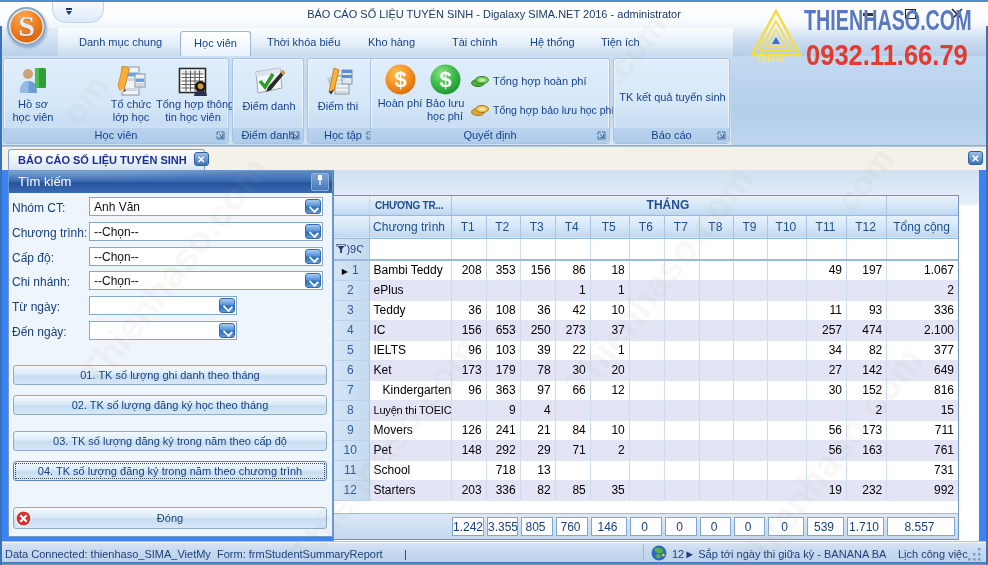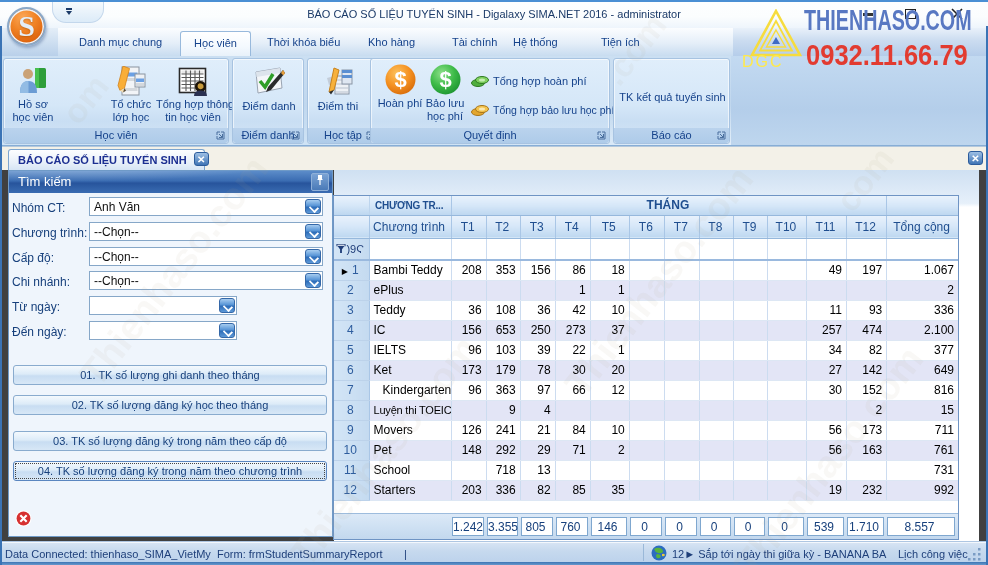--- a/index.html
+++ b/index.html
@@ -14,38 +14,38 @@
 #qatbtn .bar{position:absolute;left:3px;top:2px;width:6px;height:1.5px;background:#1b3a68}
 #qatbtn .tri{position:absolute;left:3px;top:5px;width:0;height:0;border-left:3px solid transparent;border-right:3px solid transparent;border-top:4px solid #1b3a68}
 .winbtn{position:absolute;top:10px;color:#222;font-size:14px;line-height:10px}
 
 #orb{position:absolute;left:7px;top:7px;width:39px;height:39px;border-radius:50%;background:radial-gradient(circle at 40% 25%,#fca858 0%,#f08224 40%,#e06812 70%,#cc5608 100%);border:2px solid #8aa8c8;box-shadow:0 0 0 1.5px #eef4fa inset,1px 2px 3px rgba(60,90,140,.4);z-index:40}
 #orb span{position:absolute;left:0;top:0px;width:100%;text-align:center;font-family:"Liberation Serif",serif;font-weight:bold;font-size:30px;color:#e4eef8;text-shadow:0 1px 2px rgba(150,70,0,.5)}
 
 #wm-tri{position:absolute;left:750px;top:9px;z-index:45}
 #wm1{position:absolute;left:804px;top:6px;font-weight:bold;font-size:29px;color:#5878c2;z-index:45;white-space:nowrap;transform:scaleX(.68);transform-origin:0 0;line-height:29px}
 #wm2{position:absolute;left:806px;top:41px;font-weight:bold;font-size:29px;color:#e23b30;z-index:45;white-space:nowrap;transform:scaleX(.88);transform-origin:0 0;line-height:29px}
-#wm-dgc{position:absolute;left:742px;top:53px;font-weight:normal;font-size:16px;color:#ffe94a;z-index:45;letter-spacing:2px}
+#wm-dgc{position:absolute;left:758px;top:53px;font-weight:bold;font-size:10px;color:#ffe94a;z-index:45;letter-spacing:2px}
 
 #tabrow{position:absolute;left:0;top:28px;width:988px;height:28px;background:linear-gradient(180deg,#fbfdff 0%,#e4eef8 55%,#c8dcf0 100%)}.rtab{position:absolute;top:32px;height:20px;line-height:20px;color:#15428b;font-size:11px;white-space:nowrap}
 #tabsel{position:absolute;left:180px;top:31px;width:71px;height:25px;background:linear-gradient(180deg,#ffffff,#f4f9fe 60%,#e8f1fa);border:1px solid #98b9dc;border-bottom:none;border-radius:3px 3px 0 0;color:#15428b;text-align:center;line-height:22px;font-size:11px}
 
 #ribbon{position:absolute;left:0;top:56px;width:988px;height:90px;background:radial-gradient(ellipse 55% 80% at 82% 105%,rgba(255,255,255,.5),rgba(255,255,255,0) 65%),linear-gradient(180deg,#cbdff2 0%,#c0d7ee 55%,#c6dcf1 75%,#cfe3f5 100%);border-bottom:1px solid #87aed6}
 .rgroup{position:absolute;top:2px;height:86px;border:1px solid #a7c3e1;border-radius:3px;background:linear-gradient(180deg,#e0eefb 0%,#d5e7f8 55%,#c9def3 74%,#d3e5f6 100%);box-shadow:0 0 0 1px rgba(255,255,255,.6) inset}
 .rglabel{position:absolute;left:0;bottom:0;width:100%;height:15px;background:linear-gradient(180deg,#bad3ed,#aecbe9);border-radius:0 0 3px 3px;color:#15428b;font-size:11px;text-align:center;line-height:15px}
 .launch{position:absolute;right:3px;bottom:3px;width:9px;height:9px}
 .bigbtn{position:absolute;top:6px;text-align:center;color:#15428b;font-size:11px;line-height:13px;white-space:nowrap}
 .bigbtn svg{display:block;margin:1px auto 2px}
 .smallitem{position:absolute;color:#15428b;font-size:11px;line-height:13px;white-space:nowrap}
 
 #tabstrip{position:absolute;left:2px;top:146px;width:984px;height:24px;background:#f3f1e8;border-top:1px solid #b4c8dc}
 #doctab{position:absolute;left:6px;top:2px;width:197px;height:22px;white-space:nowrap;background:linear-gradient(180deg,#fdfeff,#e8f0f9 60%,#d3e3f4);border:1px solid #7da5cf;border-bottom:none;border-radius:3px 3px 0 0;color:#1c2f91;font-weight:bold;font-size:11px;line-height:21px;padding-left:9px}
 .xbtn{display:inline-block;width:15px;height:14px;border-radius:3px;background:linear-gradient(180deg,#9dbfe4,#3f74b5);border:1px solid #2c5c9c;color:#fff;font-size:10px;font-weight:bold;text-align:center;line-height:13px;vertical-align:1px}
 
-#content{position:absolute;left:2px;top:170px;width:984px;height:371px;background:#404040}
+#content{position:absolute;left:2px;top:170px;width:984px;height:371px;background:#3b82f6}
 #rightzone{position:absolute;left:332px;top:0;width:645px;height:371px;background:linear-gradient(180deg,#cfe0f2 0%,#e6f0fa 9%,#ffffff 10%,#ffffff 100%)}
 
 #panel{position:absolute;left:6px;top:0;width:325px;height:367px;background:#eff5fc;border:1px solid #6f9ac7}
 #phead{position:absolute;left:0;top:0;width:323px;height:22px;background:radial-gradient(ellipse 120% 160% at 18% -40%,rgba(255,255,255,.38),rgba(255,255,255,0) 55%),linear-gradient(180deg,#5c8cc9 0%,#3a6cb2 45%,#27549c 55%,#3a6cb2 100%);color:#fff;line-height:22px;padding-left:9px;font-size:13px}
 #pin{position:absolute;right:3px;top:2px;width:18px;height:18px;border:1px solid #8fb0d8;border-radius:2px;background:linear-gradient(180deg,#7ba3d4,#4a7ab8);color:#fff;text-align:center;line-height:16px;font-size:11px}
 .flabel{position:absolute;left:3px;color:#17407c;font-size:12px}
 .combo{position:absolute;left:80px;height:19px;background:#fff;border:1px solid #86a7c8}
 .combo .val{position:absolute;left:4px;top:2px;color:#111;font-size:12px}
 .ddbtn{position:absolute;right:1px;top:1px;width:16px;height:15px;border-radius:3px;background:linear-gradient(180deg,#a6ccf0 0%,#5694d6 45%,#2d6cb8 55%,#5e9ad8 100%);border:1px solid #3568a8}
 .ddbtn:after{content:"";position:absolute;left:4px;top:4px;width:6px;height:6px;border-right:2px solid #fff;border-bottom:2px solid #fff;transform:rotate(45deg) scale(1,.8)}
@@ -98,21 +98,21 @@
 
 <div id="tabrow">
     <div style="position:absolute;left:0;top:0;width:58px;height:28px;background:linear-gradient(180deg,#e4eef8,#b9d0ea)"></div>
     <div style="position:absolute;left:733px;top:0;width:255px;height:28px;background:linear-gradient(180deg,#e9f1fa 0%,#cbdcf0 45%,#b5cdea 100%)"></div>
   </div>
 <div id="tabsel">Học viên</div>
 <div class="rtab" style="left:79px;width:82px">Danh mục chung</div>
 <div class="rtab" style="left:267px;width:78px">Thời khóa biểu</div>
 <div class="rtab" style="left:368px;width:55px">Kho hàng</div>
 <div class="rtab" style="left:452px;width:48px">Tài chính</div>
-<div class="rtab" style="left:513px;width:48px">Hệ thống</div>
+<div class="rtab" style="left:530px;width:48px">Hệ thống</div>
 <div class="rtab" style="left:601px;width:45px">Tiện ích</div>
 
 <div id="ribbon">
  <div style="position:absolute;left:731px;top:0;width:257px;height:89px;background:radial-gradient(ellipse 150% 75% at 60% 155%,#dcebfa 0%,#d0e2f5 55%,rgba(208,226,245,0) 56%),linear-gradient(180deg,#c3daf1 0%,#b4ceea 60%,#bed6ee 100%)"></div>
  
  <div class="rgroup" style="left:3px;width:226px">
   <div class="bigbtn" style="left:5px;width:48px">
    <svg width="30" height="30" viewBox="0 0 30 30">
     <rect x="17" y="2" width="11" height="20" rx="1.5" fill="#2e9e3a"></rect>
     <rect x="17" y="2" width="4" height="20" fill="#47c04f"></rect>
@@ -273,20 +273,21 @@
         <div class="ddbtn"></div>
       </div>
   <div class="flabel" style="top:154px">Đến ngày:</div>
   <div class="combo" style="top:150px;width:148px">
         <div class="ddbtn"></div>
       </div>
   <div class="pbtn" style="top:194px">01. TK số lượng ghi danh theo tháng</div>
   <div class="pbtn" style="top:224px">02. TK số lượng đăng ký học theo tháng</div>
   <div class="pbtn" style="top:260px">03. TK số lượng đăng ký trong năm theo cấp độ</div>
   <div class="pbtn" style="top:290px;outline:1px dotted #444;outline-offset:-3px;border-color:#5a86c0">04. TK số lượng đăng ký trong năm theo chương trình</div>
+  <div class="pbtn" style="top:336px;height:22px;line-height:21px">Đóng</div>
   <svg style="position:absolute;left:6px;top:339px" width="17" height="17" viewBox="0 0 16 16">
    <circle cx="8" cy="8" r="7.5" fill="#fff"></circle>
    <circle cx="8" cy="8" r="6.5" fill="#d63030"></circle>
    <path d="M5 5 L11 11 M11 5 L5 11" stroke="#fff" stroke-width="2"></path>
   </svg>
  </div>
 
  <div id="grid">
   <table id="gtable">
    <colgroup>

